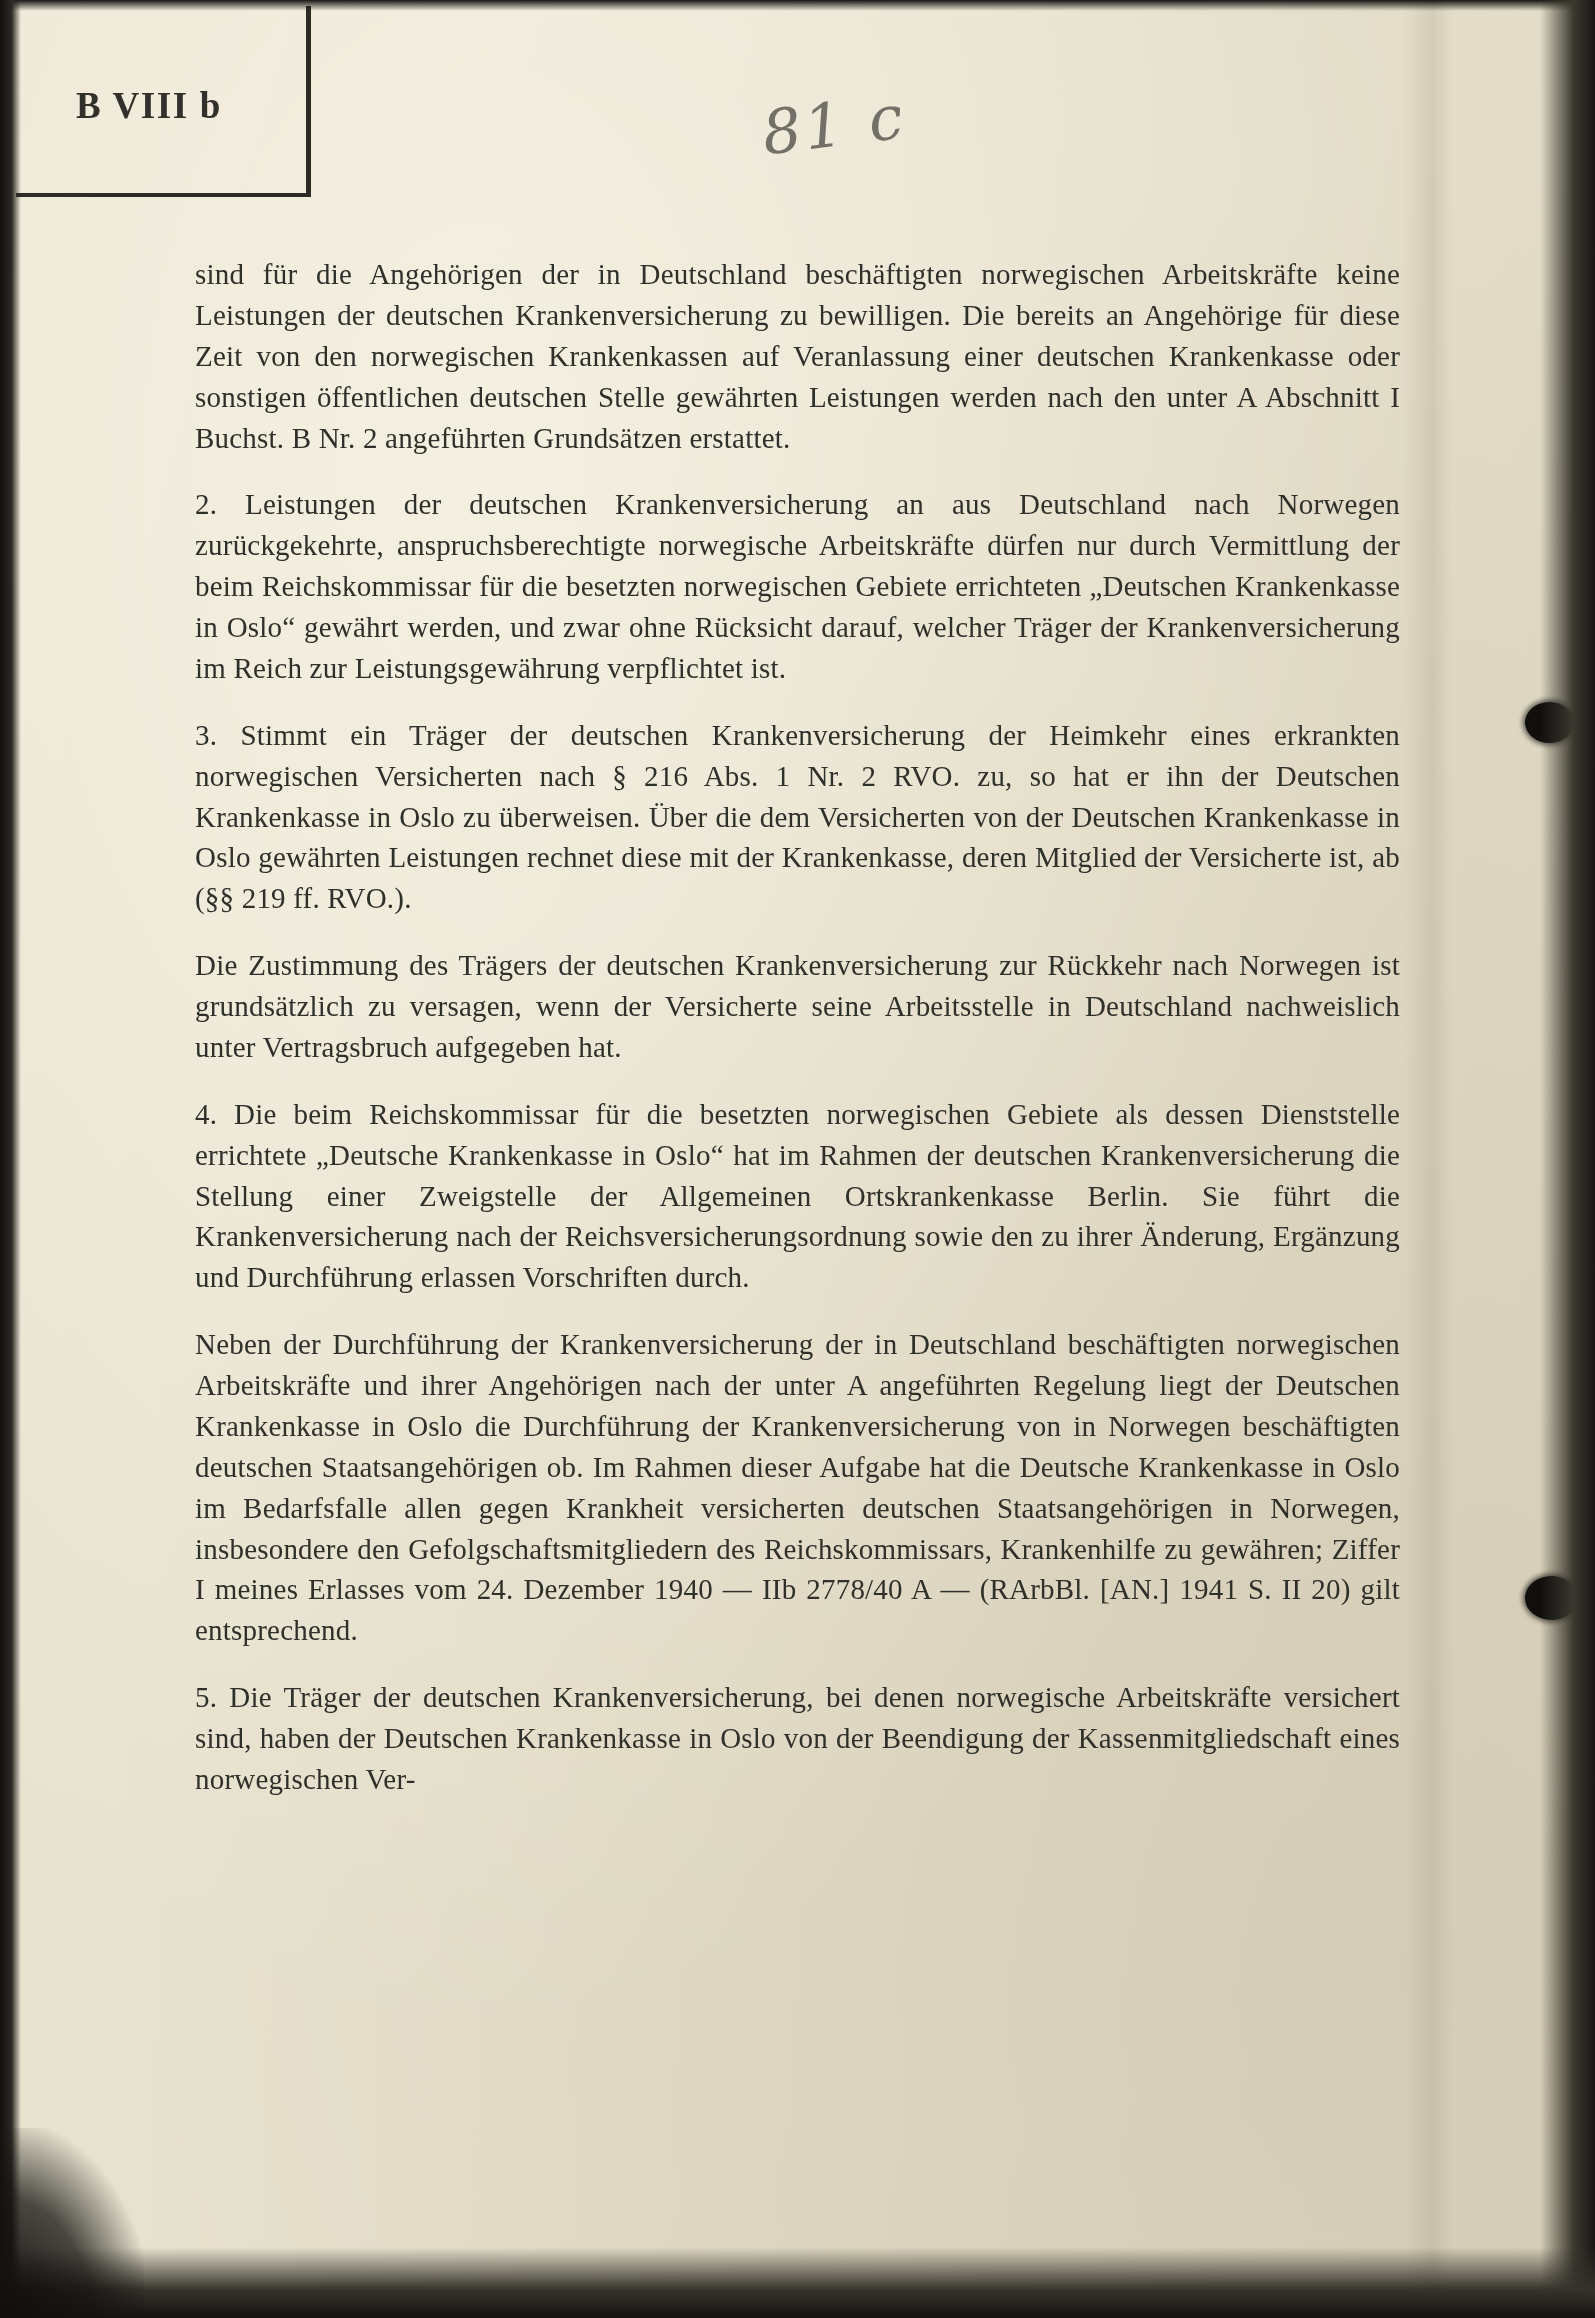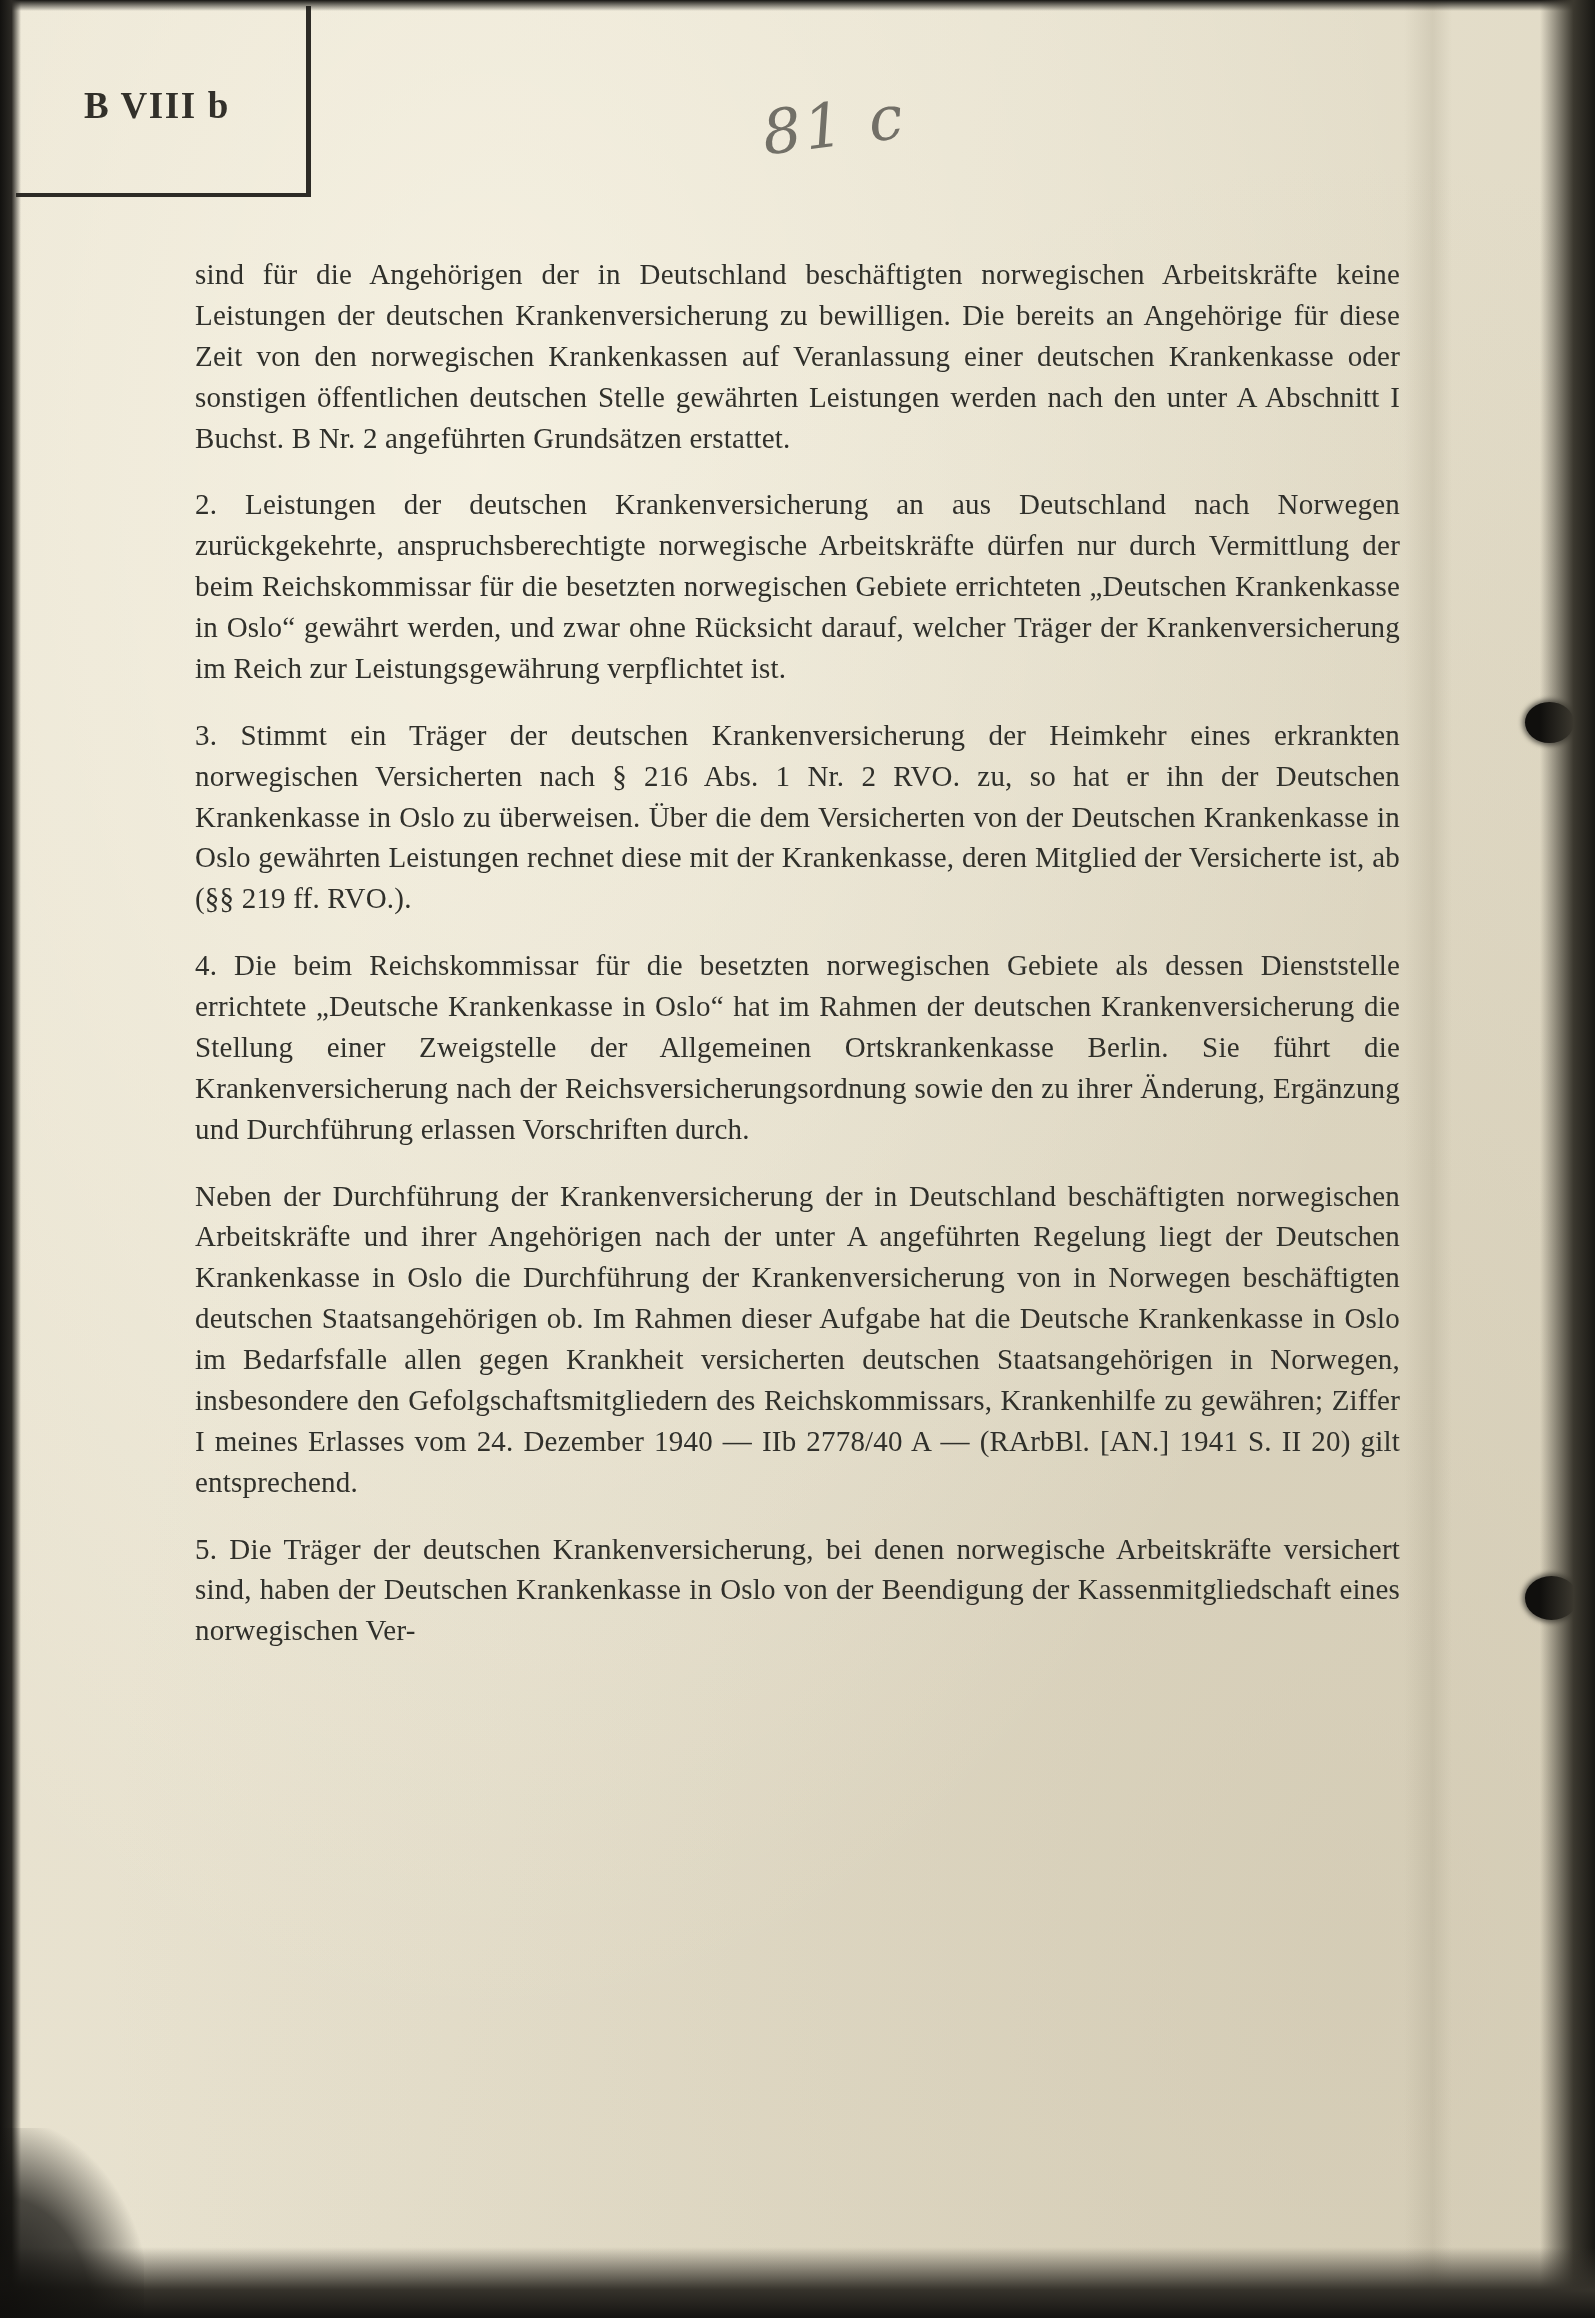--- a/index.html
+++ b/index.html
@@ -68,21 +68,21 @@
     left: 16px;
     top: 6.4px;
     width: 295px;
     height: 191px;
     border-right: 5.6px solid #2d2b26;
     border-bottom: 4.8px solid #2d2b26;
     box-sizing: border-box;
   }
   .stamp-label {
     position: absolute;
-    left: 84px;
+    left: 76px;
     top: 84px;
     font-family: "Liberation Serif", serif;
     font-size: 37px;
     font-weight: bold;
     letter-spacing: 1.6px;
     color: #32302a;
     white-space: nowrap;
   }
 
   
@@ -160,20 +160,21 @@
   <div class="stamp-box"></div>
   <div class="stamp-label">B VIII b</div>
 
   <div class="handwriting">81 c</div>
 
 
   <div class="body-col">
     <p class="para">sind für die Angehörigen der in Deutschland beschäftigten norwegischen Arbeitskräfte keine Leistungen der deutschen Krankenversicherung zu bewilligen. Die bereits an Angehörige für diese Zeit von den norwegischen Krankenkassen auf Veranlassung einer deutschen Krankenkasse oder sonstigen öffentlichen deutschen Stelle gewährten Leistungen werden nach den unter A Abschnitt I Buchst. B Nr. 2 angeführten Grundsätzen erstattet.</p>
     <p class="para">2. Leistungen der deutschen Krankenversicherung an aus Deutschland nach Norwegen zurückgekehrte, anspruchsberechtigte norwegische Arbeitskräfte dürfen nur durch Vermittlung der beim Reichskommissar für die besetzten norwegischen Gebiete errichteten „Deutschen Krankenkasse in Oslo“ gewährt werden, und zwar ohne Rücksicht darauf, welcher Träger der Krankenversicherung im Reich zur Leistungsgewährung verpflichtet ist.</p>
     <p class="para">3. Stimmt ein Träger der deutschen Krankenversicherung der Heimkehr eines erkrankten norwegischen Versicherten nach § 216 Abs. 1 Nr. 2 RVO. zu, so hat er ihn der Deutschen Krankenkasse in Oslo zu überweisen. Über die dem Versicherten von der Deutschen Krankenkasse in Oslo gewährten Leistungen rechnet diese mit der Krankenkasse, deren Mitglied der Versicherte ist, ab (§§ 219 ff. RVO.).</p>
+    <p class="para">Die Zustimmung des Trägers der deutschen Krankenversicherung zur Rückkehr nach Norwegen ist grundsätzlich zu versagen, wenn der Versicherte seine Arbeitsstelle in Deutschland nachweislich unter Vertragsbruch aufgegeben hat.</p>
     <p class="para">4. Die beim Reichskommissar für die besetzten norwegischen Gebiete als dessen Dienststelle errichtete „Deutsche Krankenkasse in Oslo“ hat im Rahmen der deutschen Krankenversicherung die Stellung einer Zweigstelle der Allgemeinen Ortskrankenkasse Berlin. Sie führt die Krankenversicherung nach der Reichsversicherungsordnung sowie den zu ihrer Änderung, Ergänzung und Durchführung erlassen Vorschriften durch.</p>
     <p class="para">Neben der Durchführung der Krankenversicherung der in Deutschland beschäftigten norwegischen Arbeitskräfte und ihrer Angehörigen nach der unter A angeführten Regelung liegt der Deutschen Krankenkasse in Oslo die Durchführung der Krankenversicherung von in Norwegen beschäftigten deutschen Staatsangehörigen ob. Im Rahmen dieser Aufgabe hat die Deutsche Krankenkasse in Oslo im Bedarfsfalle allen gegen Krankheit versicherten deutschen Staatsangehörigen in Norwegen, insbesondere den Gefolgschaftsmitgliedern des Reichskommissars, Krankenhilfe zu gewähren; Ziffer I meines Erlasses vom 24. Dezember 1940 — IIb 2778/40 A — (RArbBl. [AN.] 1941 S. II 20) gilt entsprechend.</p>
     <p class="para">5. Die Träger der deutschen Krankenversicherung, bei denen norwegische Arbeitskräfte versichert sind, haben der Deutschen Krankenkasse in Oslo von der Beendigung der Kassenmitgliedschaft eines norwegischen Ver-</p>
   </div>
 
   <div class="fold"></div>
 
   <div class="punch punch-1"></div>
   <div class="punch punch-2"></div>
 

